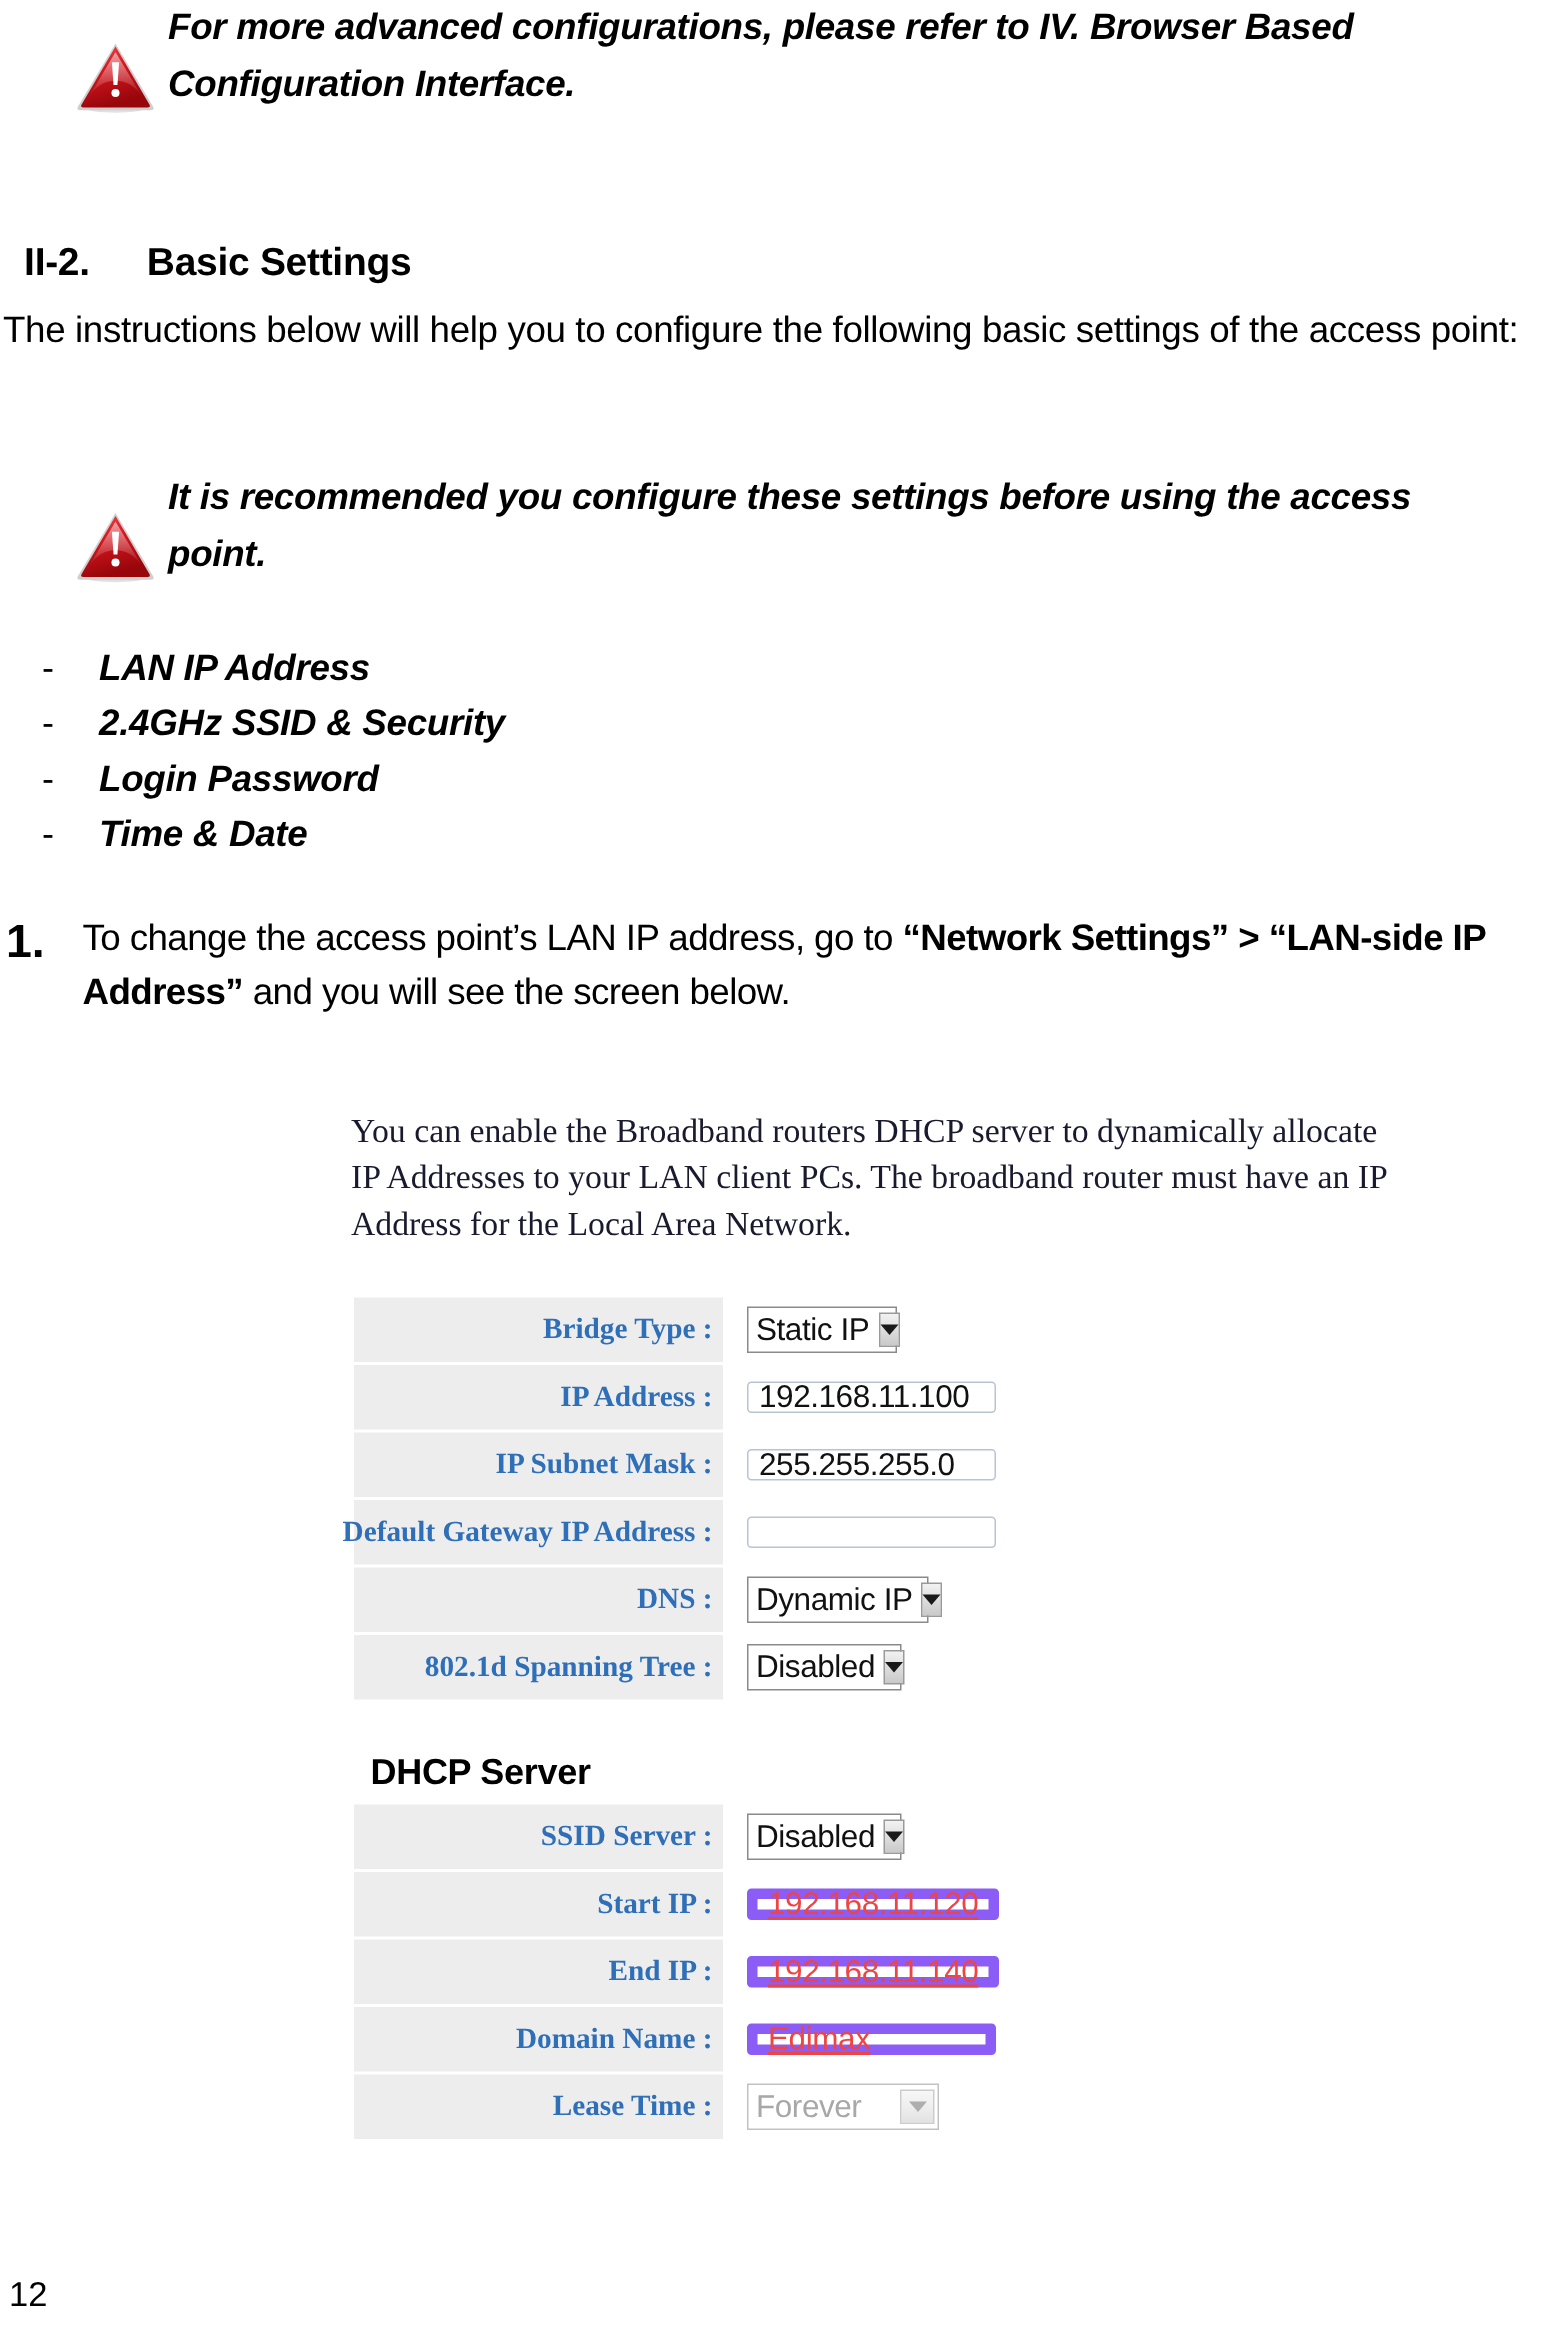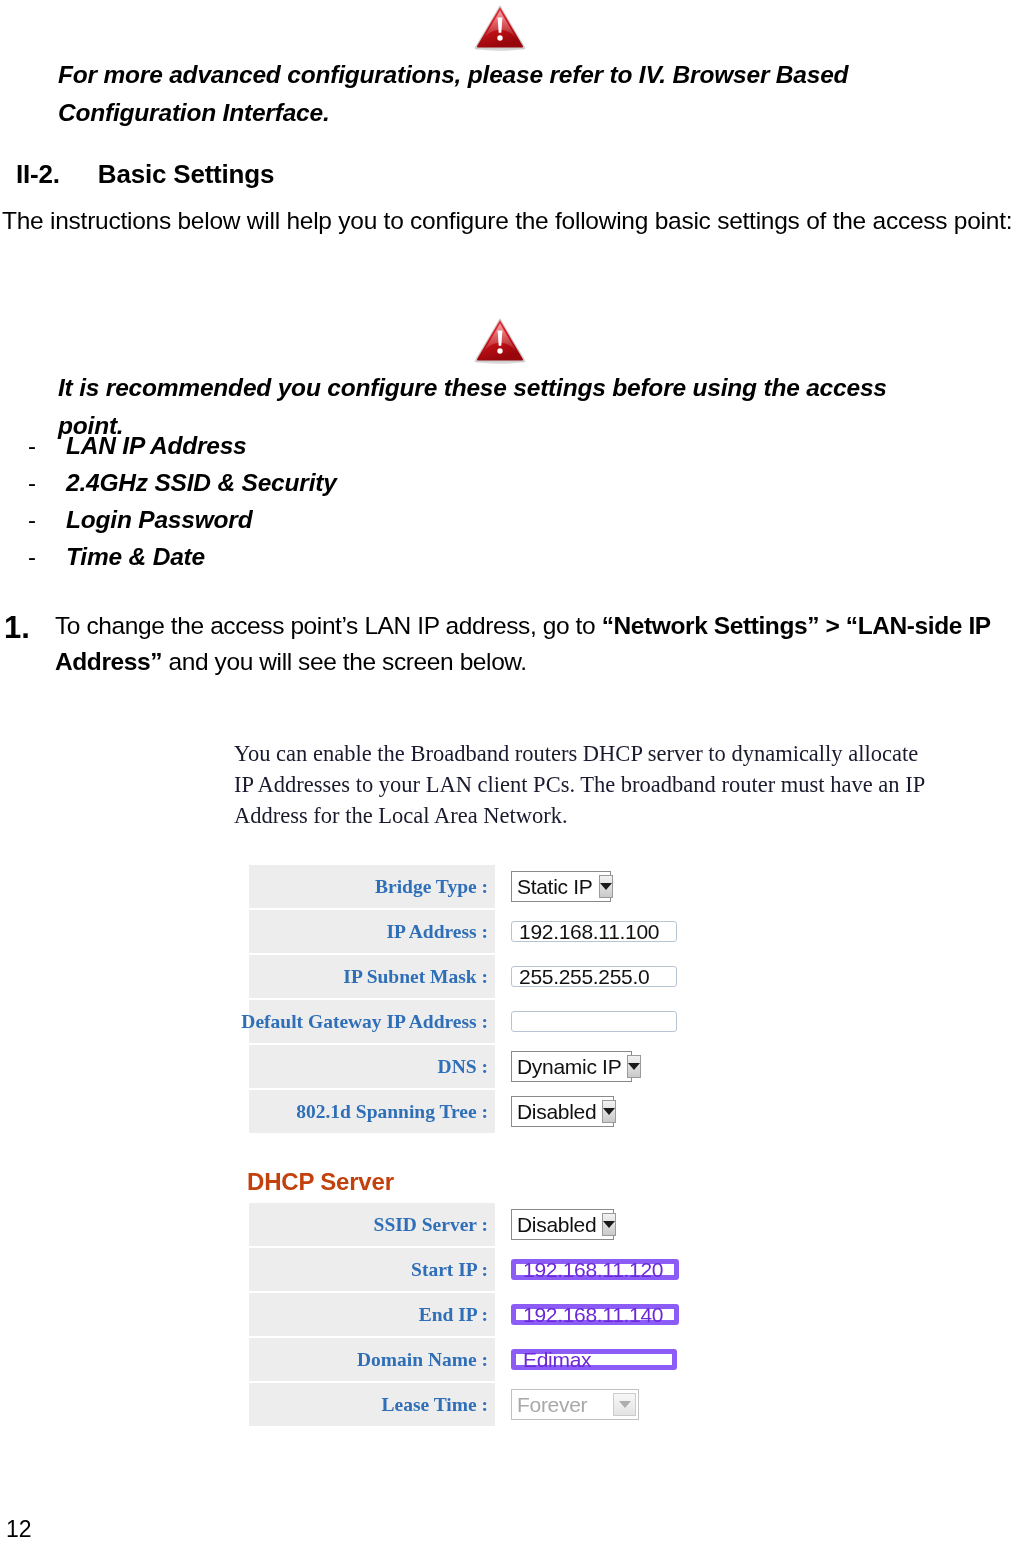--- a/index.html
+++ b/index.html
@@ -13,22 +13,21 @@
     position: relative;
     font-family: "Liberation Sans", sans-serif;
     color: #000000;
     overflow: hidden;
   }
 
   
   .note {
     position: absolute;
     display: flex;
-    align-items: center;
-    flex-direction: column;
+    align-items: flex-end;
   }
   .warn-icon {
     width: 54px;
     height: 50px;
     flex: 0 0 54px;
     position: relative;
     margin-top: 2px;
   }
   .warn-icon svg { display: block; }
   .note-text {
@@ -120,21 +119,21 @@
     top: 18px;
     width: 700px;
     font-family: "Liberation Serif", serif;
     font-size: 22.5px;
     line-height: 31px;
     color: #1a1a2e;
   }
 
   .form-block {
     position: absolute;
-    left: 249px;
+    left: 236px;
   }
   .form-row {
     display: flex;
     align-items: center;
     height: 43px;
     margin-bottom: 2px;
   }
   .cell-label {
     width: 246px;
     flex: 0 0 246px;
@@ -169,22 +168,23 @@
     font-family: "Liberation Sans", sans-serif;
     font-size: 21px;
     color: #111111;
     display: flex;
     align-items: center;
     padding: 0 7px;
     letter-spacing: -0.3px;
   }
   .tinput.w-ip { width: 166px; }
   .tinput.disabled {
-    color: #6d28d9;
-    border: 5px solid #8b5cf6;
+    color: #ef4444;
+    border: 7px solid #8b5cf6;
+    text-decoration: underline;
   }
 
   
   .tselect {
     box-sizing: border-box;
     height: 31px;
     border: 1px solid #8a8a8a;
     background: #ffffff;
     display: inline-flex;
     align-items: center;
@@ -222,21 +222,21 @@
     background: linear-gradient(180deg,#f7f7f7 0%,#ececec 60%,#e2e2e2 100%);
     border: 1px solid #cccccc;
   }
   .tselect.disabled .arrow i { border-top-color: #aeaeae; }
 
   .dhcp-heading {
     position: absolute;
     font-family: "Liberation Sans", sans-serif;
     font-weight: bold;
     font-size: 24px;
-    color: #c2410c;
+    color: #000000;
     letter-spacing: -0.2px;
   }
 
   
   .page-num {
     position: absolute;
     left: 6px;
     top: 1516px;
     font-size: 23px;
     color: #000;

